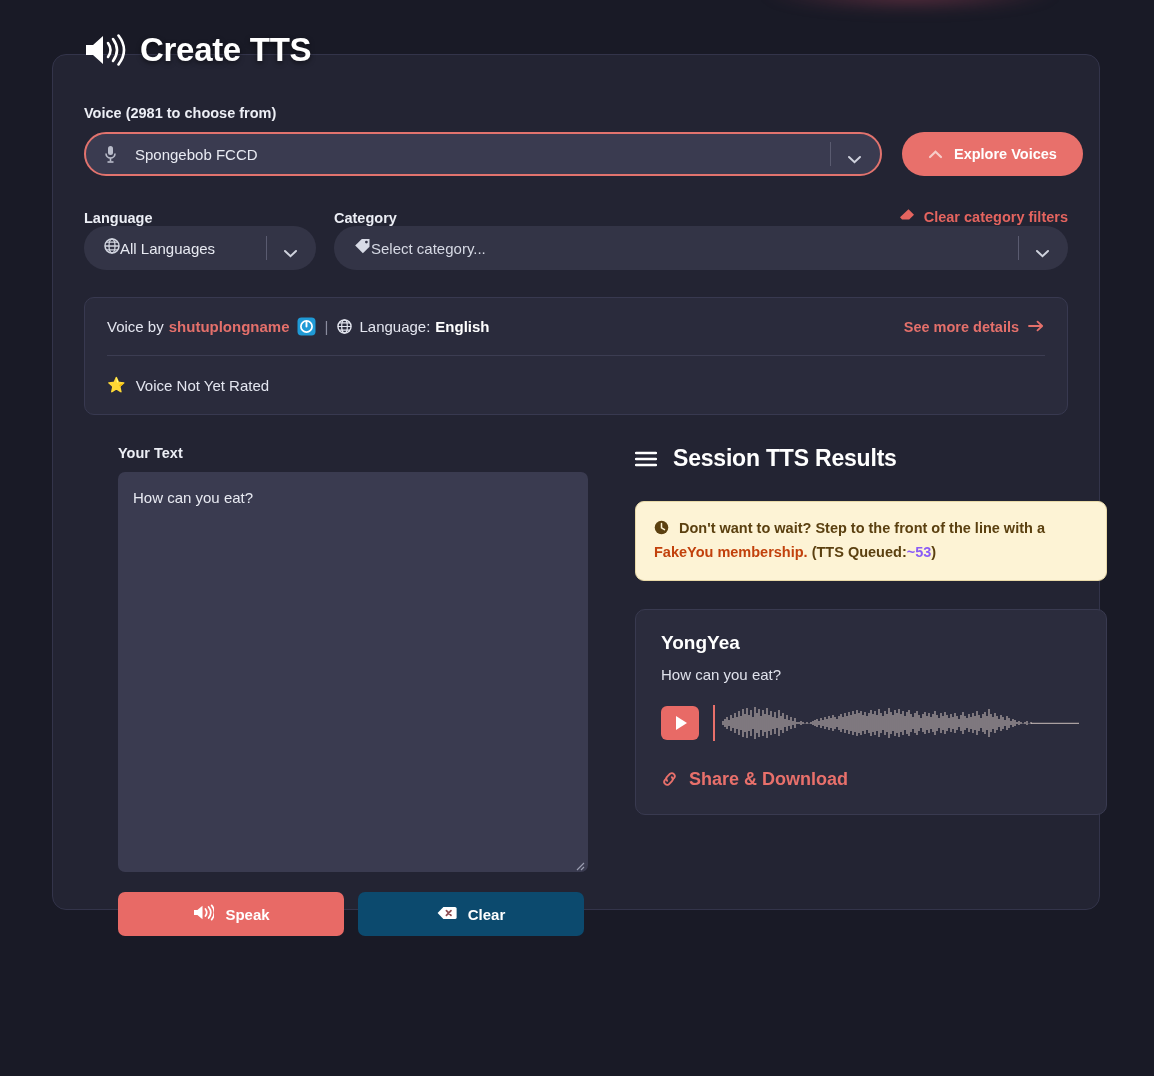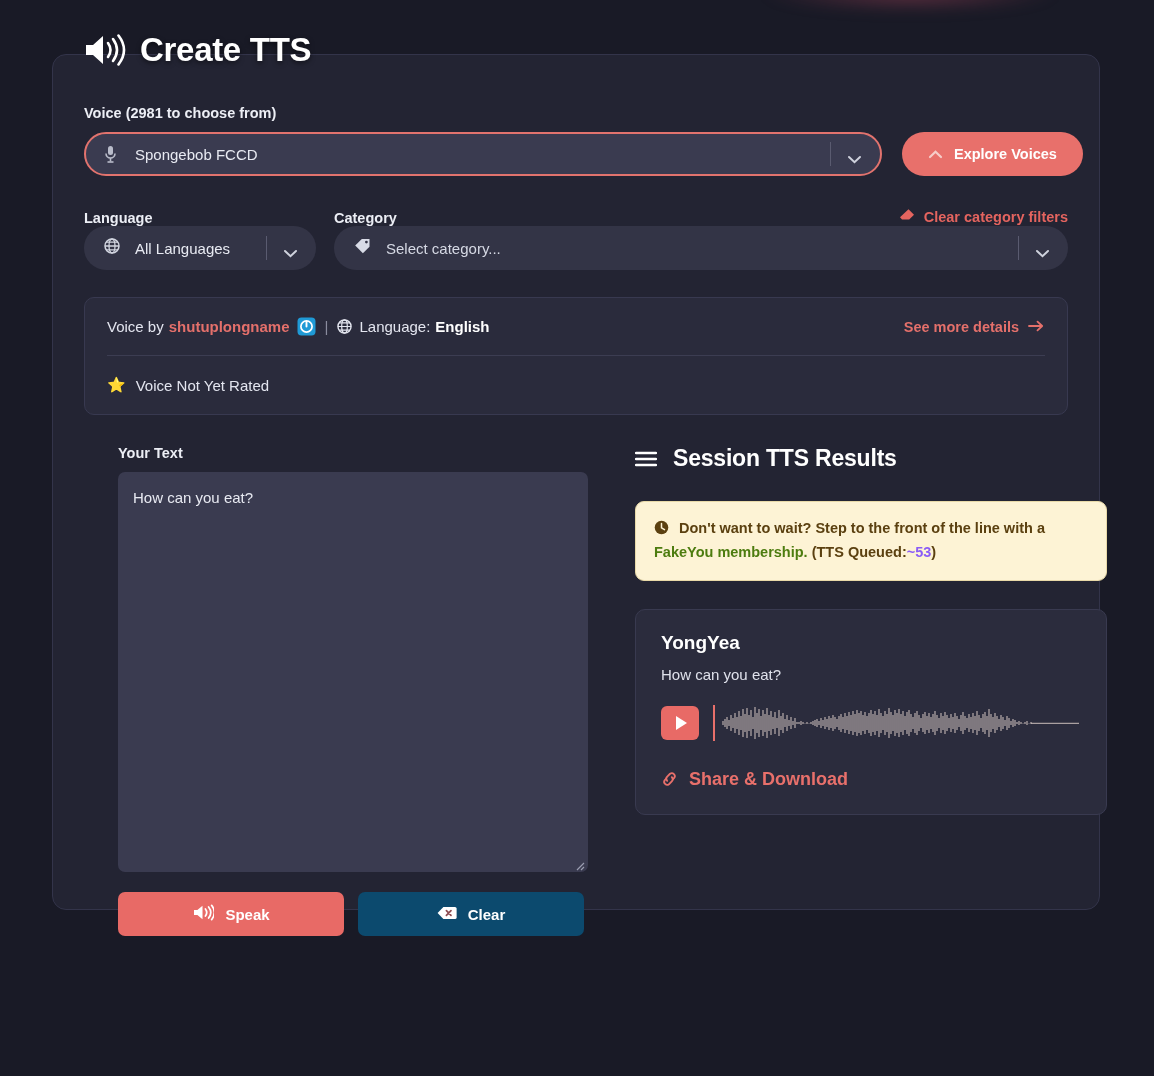--- a/index.html
+++ b/index.html
@@ -134,21 +134,20 @@
     display: flex;
     align-items: center;
     padding-left: 20px;
     cursor: pointer;
   }
   .pill-lang { flex: 0 0 232px; }
   .pill-cat  { flex: 1; }
   .pill-value {
     font-size: 15px;
     color: #e8eaf2;
-    margin-left: 15px;
     flex: 1;
   }
   .pill-value.placeholder { color: #d6d9e4; }
 
   
   .voice-info {
     margin-top: 27px;
     background: #2a2b3c;
     border: 1px solid #383950;
     border-radius: 10px;
@@ -243,21 +242,21 @@
     background: #fdf3d5;
     border: 1px solid #e8d9a8;
     border-radius: 9px;
     padding: 15px 18px 16px 18px;
     font-size: 14.5px;
     font-weight: bold;
     color: #5b4010;
     line-height: 1.55;
   }
   .clock-icon { width: 15px; height: 15px; vertical-align: -2px; margin-right: 6px; }
-  .notice-link { color: #4d7c0f; }
+  .notice-link { color: #c2410c; }
   .notice-count { color: #8b5cf6; }
 
   .result-card {
     margin-top: 28px;
     background: #2b2c3d;
     border: 1px solid #393a50;
     border-radius: 10px;
     padding: 22px 25px 24px 25px;
   }
   .rc-title {

